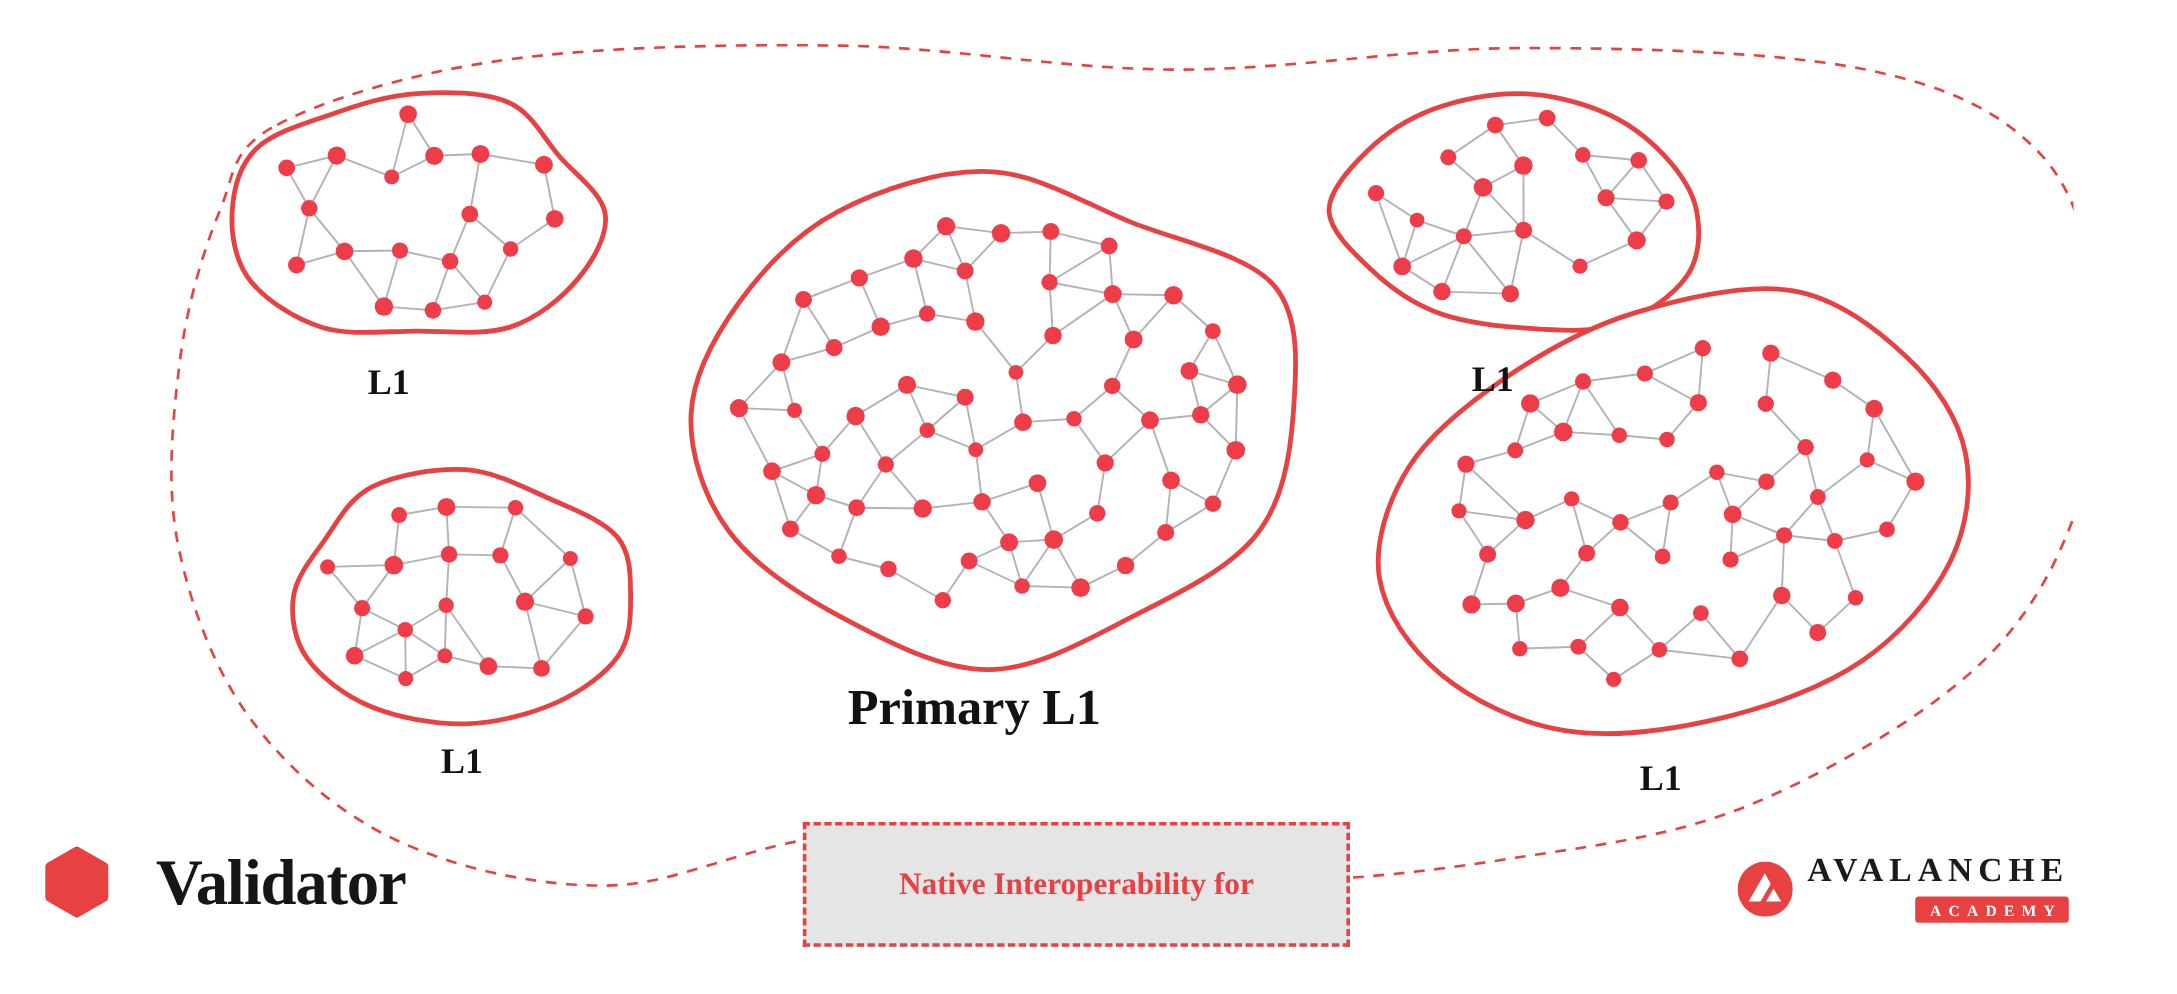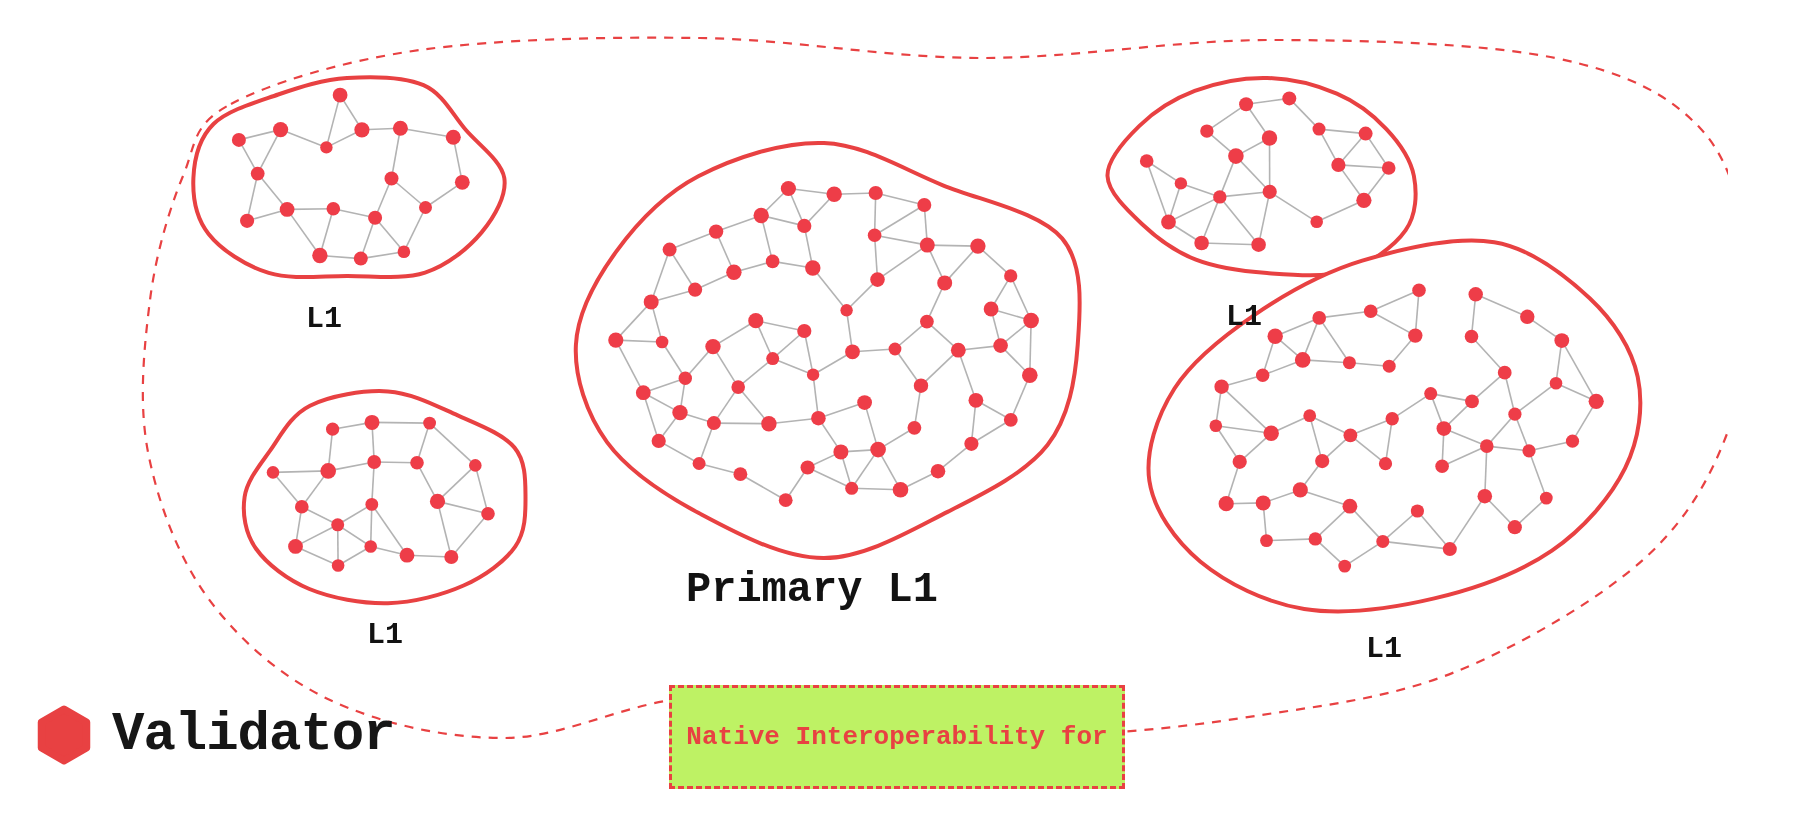--- a/index.html
+++ b/index.html
@@ -1,33 +1,33 @@
 <!DOCTYPE html>
 <html><head>
 <meta charset="utf-8">
 <style>
   html,body{margin:0;padding:0;background:#ffffff;}
   .stage{
     position:relative;width:1728px;height:828px;background:#ffffff;overflow:hidden;
-    font-family:Liberation Mono, monospace;
+    font-family:Liberation Serif, serif;
   }
   svg.net{position:absolute;left:0;top:0;}
   .cluster-label{
     position:absolute;transform:translateX(-50%);
     font-weight:700;font-size:30px;color:#121212;white-space:nowrap;
   }
   .cluster-label.primary{font-size:42px;}
   .legend{
     position:absolute;left:36px;top:704px;
     display:flex;align-items:center;gap:20px;
   }
-  .legend .vtext{font-size:54px;font-weight:700;color:#161616;letter-spacing:-1px;}
+  .legend .vtext{font-size:54px;font-weight:700;color:#161616;letter-spacing:-1px;margin-left:18px;}
   .interop{
     position:absolute;left:669px;top:685px;width:456px;height:104px;
-    border:3px dashed #E84142;background:#bef264;box-sizing:border-box;
+    border:3px dashed #E84142;background:#e5e5e5;box-sizing:border-box;
     display:flex;flex-direction:row;justify-content:center;align-items:center;text-align:center;
   }
   .interop div{color:#E84142;font-weight:700;font-size:26px;line-height:1.4;}
   .brand{
     position:absolute;left:1448px;top:712px;
     display:flex;align-items:center;gap:12px;
   }
   .brand-col{display:flex;flex-direction:column;align-items:flex-end;}
   .brand-name{font-size:28px;font-weight:700;letter-spacing:5px;color:#1b1b1b;line-height:1;}
   .academy{
@@ -495,14 +495,25 @@
     <svg width="56" height="60" viewBox="0 0 52 56">
       <polygon points="26,4 47,16 47,40 26,52 5,40 5,16" fill="#E84142" stroke="#E84142" stroke-width="7" stroke-linejoin="round"></polygon>
     </svg>
     <span class="vtext">Validator</span>
   </div>
 
   <div class="interop">
     <div>Native Interoperability for</div>
   </div>
 
+  <div class="brand">
+    <svg width="46" height="46" viewBox="0 0 40 40">
+      <circle cx="20" cy="20" r="20" fill="#E84142"></circle>
+      <path d="M19.8 8.5 L8 29 H16.6 L24 16.2 Z" fill="#ffffff"></path>
+      <path d="M26 19.5 L31.6 29 H20.6 Z" fill="#ffffff"></path>
+    </svg>
+    <div class="brand-col">
+      <div class="brand-name">AVALANCHE</div>
+      <div class="academy">ACADEMY</div>
+    </div>
+  </div>
 
 </div>
 
 </body></html>

